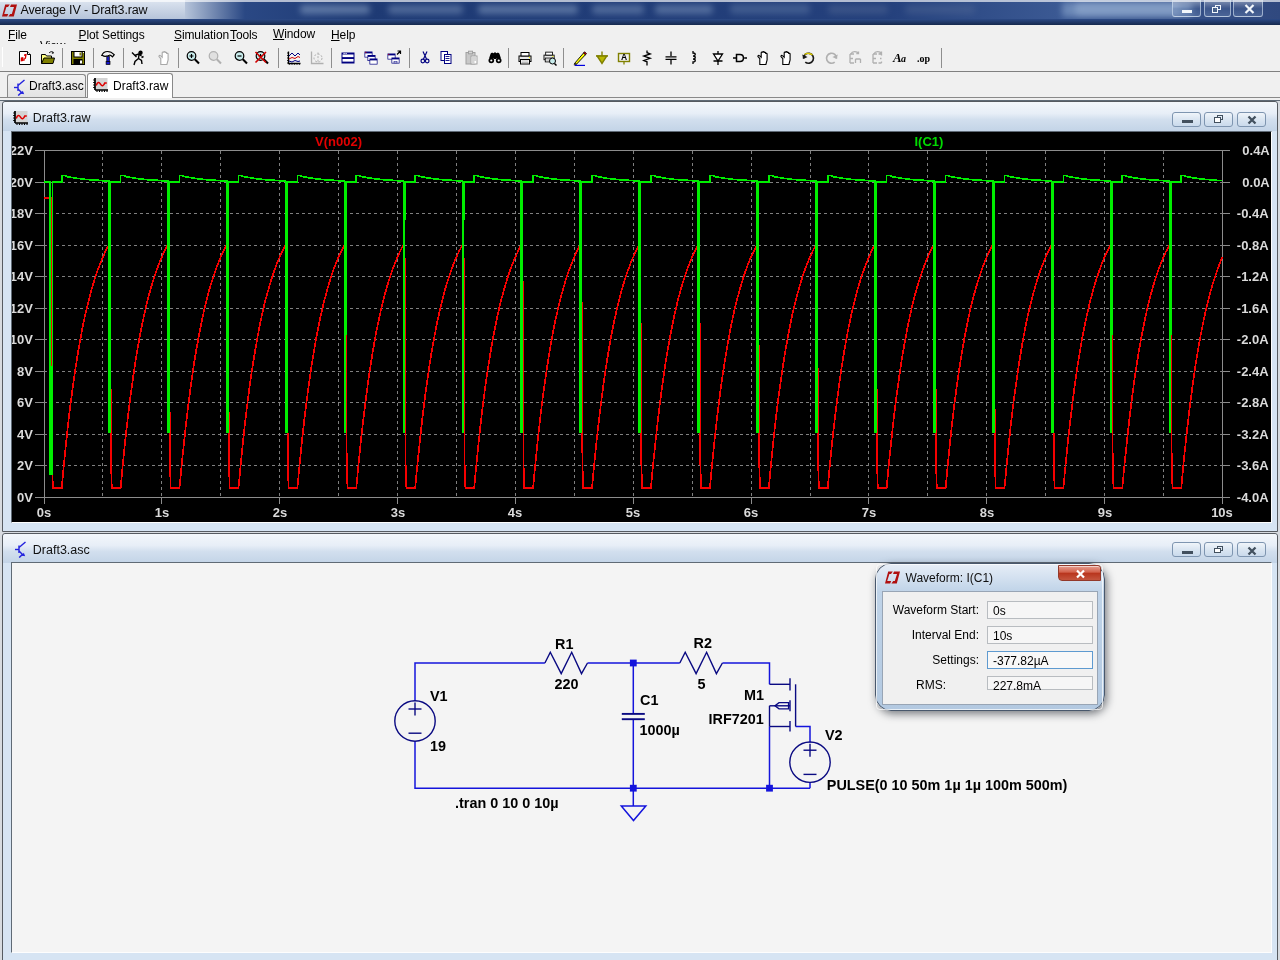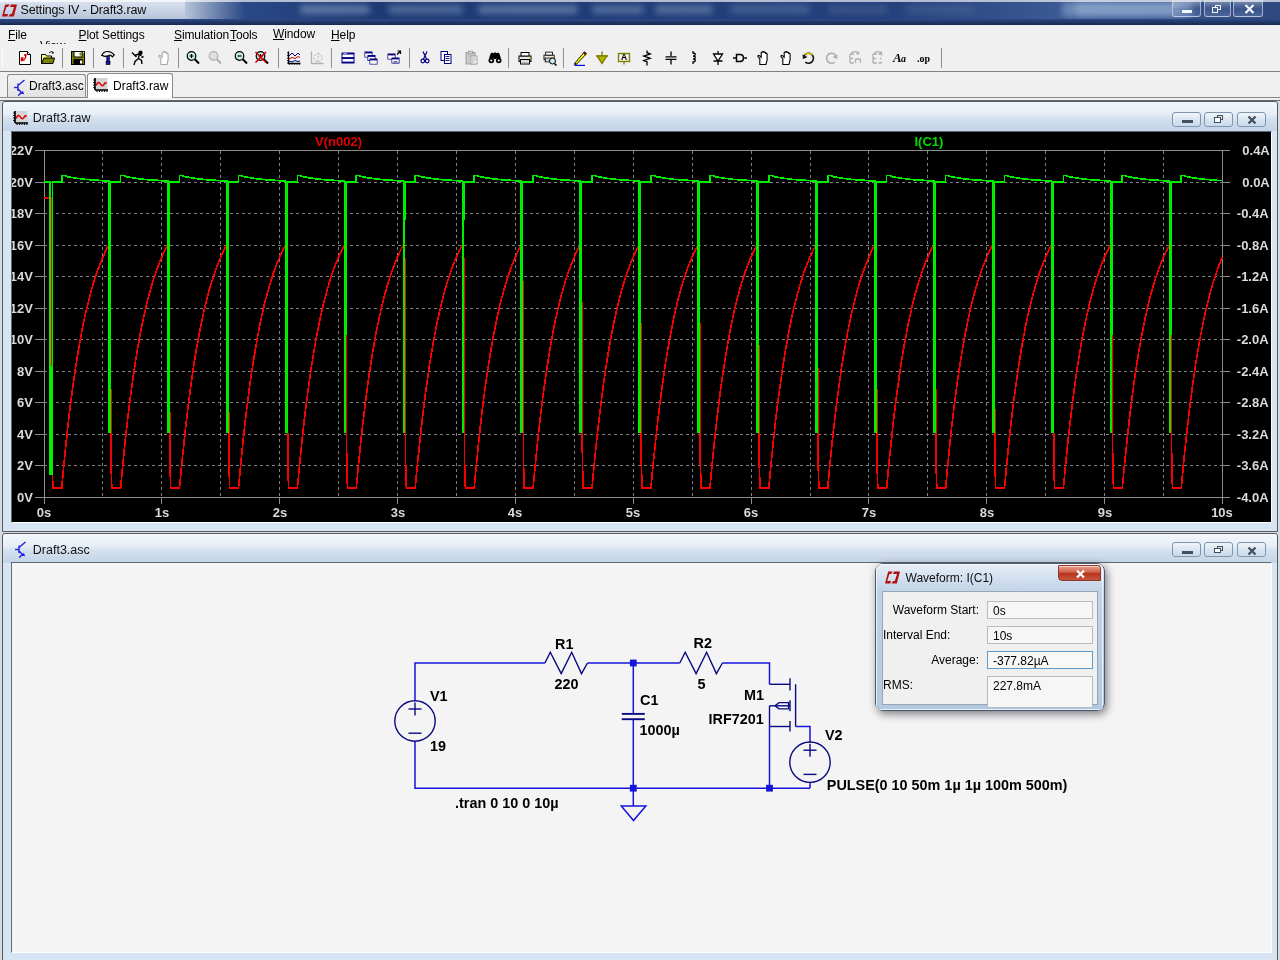--- a/index.html
+++ b/index.html
@@ -16,21 +16,21 @@
     <div style="position:absolute;left:828px;top:5px;width:60px;height:9px;background:#64789e;opacity:0.35;border-radius:4px;filter:blur(3px)"></div>
     <div style="position:absolute;left:905px;top:5px;width:70px;height:9px;background:#64789e;opacity:0.3;border-radius:4px;filter:blur(3px)"></div>
     <div style="position:absolute;left:1062px;top:2px;width:130px;height:15px;background:#7b97c2;opacity:0.75;border-radius:4px;filter:blur(3px)"></div>
     <div style="position:absolute;left:1075px;top:3px;width:105px;height:12px;background:#93acd0;opacity:0.6;border-radius:4px;filter:blur(3px)"></div>
   <div class="abs" style="left:0;top:0;width:1280px;height:2px;background:rgba(255,255,255,.65)"></div>
 </div>
 <div class="abs" style="left:2px;top:3px"><svg width="15" height="13" viewBox="0 0 15 13">
       <path d="M3.2 0.5 h4.6 l-1.8 2.6 h-1.6 l-2.2 6.8 h4.0 l-1.0 2.6 H0z" fill="#b01010"></path>
       <path d="M6.4 12.5 l1.8-2.6 h1.6 l2.2-6.8 H8 l1-2.6 h6 l-3.2 12z" fill="#b01010"></path>
     </svg></div>
-<div class="abs" style="left:20.5px;top:3px;font-size:12.5px;letter-spacing:-0.15px;color:#0c0c0c">Settings IV - Draft3.raw</div>
+<div class="abs" style="left:20.5px;top:3px;font-size:12.5px;letter-spacing:-0.15px;color:#0c0c0c">Average IV - Draft3.raw</div>
 
 <div class="abs" style="left:1172px;top:0;width:29px;height:17px;border:1px solid rgba(215,230,245,.6);border-top:none;border-radius:0 0 3px 3px;background:linear-gradient(rgba(255,255,255,.4),rgba(255,255,255,.12) 42%,rgba(95,120,165,.22) 55%,rgba(130,155,195,.3))">
   <div class="abs" style="left:9px;top:9.5px;width:10px;height:3px;background:#f2f6fa"></div>
   </div>
 <div class="abs" style="left:1203.5px;top:0;width:27px;height:17px;border:1px solid rgba(215,230,245,.6);border-top:none;border-radius:0 0 3px 3px;background:linear-gradient(rgba(255,255,255,.4),rgba(255,255,255,.12) 42%,rgba(95,120,165,.22) 55%,rgba(130,155,195,.3))">
   <div class="abs" style="left:10px;top:4.5px;width:6.5px;height:5.5px;border:1.3px solid #f2f6fa"></div>
   <div class="abs" style="left:7px;top:7px;width:6.5px;height:5.5px;border:1.3px solid #f2f6fa;background:rgba(70,95,135,.9)"></div>
   </div>
 <div class="abs" style="left:1233px;top:0;width:30px;height:17px;border:1px solid rgba(215,230,245,.6);border-top:none;border-radius:0 0 3px 3px;background:linear-gradient(rgba(255,255,255,.4),rgba(255,255,255,.12) 42%,rgba(95,120,165,.22) 55%,rgba(130,155,195,.3))">
   <svg class="abs" style="left:9.5px;top:3.5px" width="11" height="10" viewBox="0 0 11 10">
@@ -535,38 +535,38 @@
 <text x="627.5" y="172.3" class="t">1000µ</text>
 <text x="732.0" y="136.6" class="t">M1</text>
 <text x="696.5" y="161.4" class="t">IRF7201</text>
 <text x="813.0" y="177.2" class="t">V2</text>
 <text x="814.8" y="227.4" class="t">PULSE(0 10 50m 1µ 1µ 100m 500m)</text>
 <text x="443.0" y="245.4" class="t">.tran 0 10 0 10µ</text>
 </svg>
     </div>
   </div>
 
-  <div class="abs" style="left:874.5px;top:462.5px;width:230px;height:148px;border-radius:8px;border:1px solid #49586c;background:linear-gradient(#e7eef7,#bfd3e8 28px,#b3c9e1);box-shadow:2px 3px 9px rgba(20,25,35,.55)">
+  <div class="abs" style="left:874.5px;top:462.5px;width:230px;height:148px;border-radius:16px;border:1px solid #49586c;background:linear-gradient(#e7eef7,#bfd3e8 28px,#b3c9e1);box-shadow:2px 3px 9px rgba(20,25,35,.55)">
     <div class="abs" style="left:0.5px;top:0.5px;width:227px;height:146px;border-radius:4px;border:1px solid rgba(255,255,255,.7);pointer-events:none"></div>
     <div class="abs" style="left:9.5px;top:6px"><svg width="15" height="13" viewBox="0 0 15 13">
           <path d="M3.2 0.5 h4.6 l-1.8 2.6 h-1.6 l-2.2 6.8 h4.0 l-1.0 2.6 H0z" fill="#b01010"></path>
           <path d="M6.4 12.5 l1.8-2.6 h1.6 l2.2-6.8 H8 l1-2.6 h6 l-3.2 12z" fill="#b01010"></path>
         </svg></div>
     <div class="abs" style="left:30px;top:7px;font-size:12px;color:#101010">Waveform: I(C1)</div>
 
     <div class="abs" style="left:182.5px;top:1.5px;width:43px;height:15.5px;border-radius:0 3px 0 4px;border:1px solid #93392a;background:linear-gradient(#e7a092,#d2604a 45%,#b8341c 50%,#c4553e);box-shadow:inset 0 1px 0 rgba(255,255,255,.55)">
       <svg class="abs" style="left:16px;top:3px" width="11" height="10" viewBox="0 0 11 10">
           <path d="M2 1.5 L9 8.5 M9 1.5 L2 8.5" stroke="#fff" stroke-width="2.2"></path>
         </svg>
     </div>
 
     <div class="abs" style="left:6.5px;top:27px;width:216px;height:114px;background:#f0f0f0;border:1px solid #98a5b5">
       <div class="abs" style="left:0;top:11px;width:96px;text-align:right;font-size:12px;color:#000">Waveform Start:</div>
-      <div class="abs" style="left:0;top:36px;width:96px;font-size:12px;color:#000">Interval End:</div>
-      <div class="abs" style="left:0;top:61px;width:96px;text-align:right;font-size:12px;color:#000">Average:</div>
-      <div class="abs" style="left:0;top:86px;width:96px;text-align:left;font-size:12px;color:#000">RMS:</div>
+      <div class="abs" style="left:0;top:36px;width:96px;text-align:right;font-size:12px;color:#000">Interval End:</div>
+      <div class="abs" style="left:0;top:61px;width:96px;text-align:right;font-size:12px;color:#000">Settings:</div>
+      <div class="abs" style="left:0;top:86px;width:96px;text-align:center;font-size:12px;color:#000">RMS:</div>
       <div class="abs" style="left:104px;top:9px;width:106px;height:18.5px;background:#f6f6f6;border:1px solid #b8bcc0;font-size:12px;color:#000;padding:2px 0 0 5px">0s</div>
       <div class="abs" style="left:104px;top:34px;width:106px;height:18.5px;background:#f6f6f6;border:1px solid #b8bcc0;font-size:12px;color:#000;padding:2px 0 0 5px">10s</div>
       <div class="abs" style="left:104px;top:59px;width:106px;height:18.5px;background:#f8f8f8;border:1px solid #5e9ad0;font-size:12px;color:#000;padding:2px 0 0 5px">-377.82µA</div>
-      <div class="abs" style="left:104px;top:84px;width:106px;height:32px;background:#f6f6f6;border:1px solid #b8bcc0;font-size:12px;color:#000;padding:2px 0 0 5px">227.8mA</div>
+      <div class="abs" style="left:104px;top:84px;width:106px;height:14px;background:#f6f6f6;border:1px solid #b8bcc0;font-size:12px;color:#000;padding:2px 0 0 5px">227.8mA</div>
     </div>
   </div>
 
 </div>
 </body></html>

